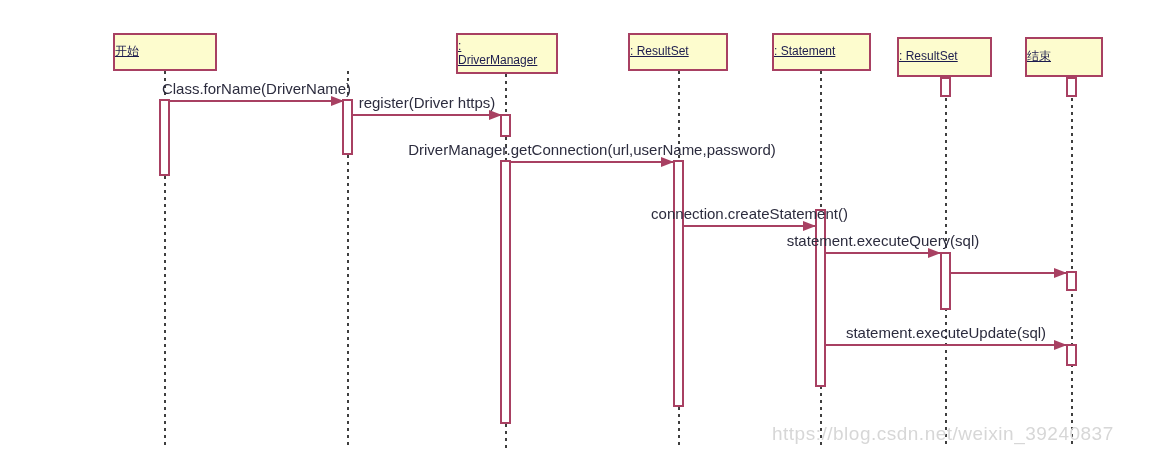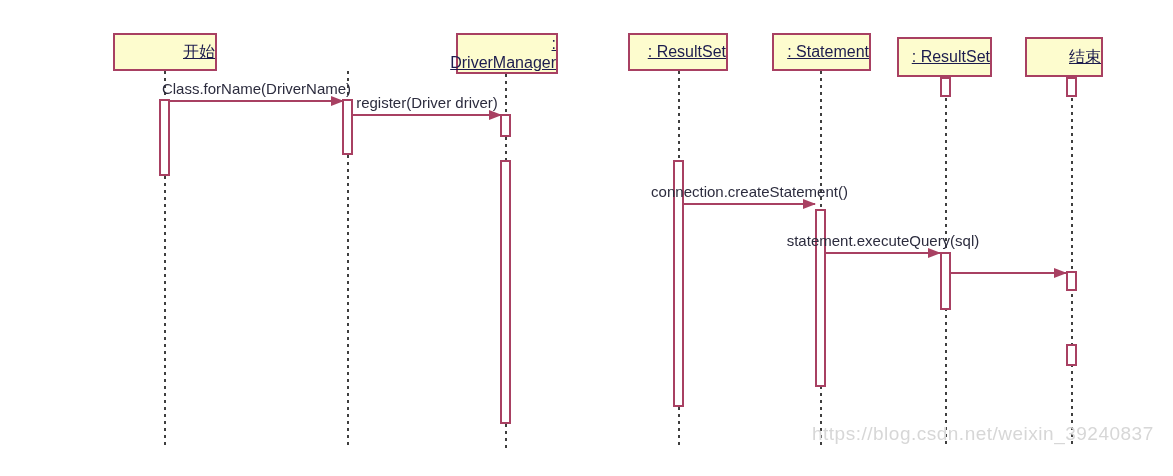--- a/index.html
+++ b/index.html
@@ -17,22 +17,22 @@
   }
   
   .lifeline{
     position:absolute;width:2px;
     background:repeating-linear-gradient(to bottom,var(--lifeline) 0 3px,transparent 3px 7px);
   }
   
   .pbox{
     position:absolute;box-sizing:border-box;
     background:var(--boxfill);border:2px solid var(--line);
-    display:flex;align-items:flex-end;justify-content:center;flex-direction:column;
-    font-size:16px;color:var(--ptext);
+    display:flex;align-items:flex-start;justify-content:center;flex-direction:column;
+    font-size:12px;color:var(--ptext);
   }
   .pname{text-decoration:underline;white-space:nowrap;line-height:1.15;}
   
   .act{
     position:absolute;width:11px;box-sizing:border-box;
     background:#fff;border:2px solid var(--line);
   }
   
   .msg{position:absolute;height:23px;}
   .mline{position:absolute;left:0;right:0;bottom:2px;height:2px;background:var(--line);}
@@ -40,21 +40,21 @@
     position:absolute;right:-1px;bottom:-2px;width:0;height:0;
     border-left:13px solid var(--line);
     border-top:5px solid transparent;border-bottom:5px solid transparent;
   }
   .mlabel{
     position:absolute;bottom:7px;left:50%;transform:translateX(-50%);
     white-space:nowrap;font-size:15px;color:var(--mtext);
   }
   .watermark{
     position:absolute;left:772px;top:423px;
-    font-size:19px;letter-spacing:0.5px;color:var(--wm);margin-left:40px;
+    font-size:19px;letter-spacing:0.5px;color:var(--wm);
   }
 </style>
 </head>
 <body>
 
 <div class="canvas">
 
   <div class="lifeline" style="left:164px;top:71px;height:377px"></div>
   <div class="lifeline" style="left:347px;top:71px;height:377px"></div>
   <div class="lifeline" style="left:505px;top:74px;height:374px"></div>
@@ -94,34 +94,44 @@
   <div class="act" style="left:1066px;top:77px;height:20px"></div>
   <div class="act" style="left:1066px;top:271px;height:20px"></div>
   <div class="act" style="left:1066px;top:344px;height:22px"></div>
 
   <div class="msg" style="left:170px;top:81px;width:173px">
     <div class="mlabel">Class.forName(DriverName)</div>
     <div class="mline"></div>
     <div class="mhead"></div>
   </div>
   <div class="msg" style="left:353px;top:95px;width:148px">
-    <div class="mlabel">register(Driver driver)</div>
+    <div class="mlabel">register(Driver https)</div>
     <div class="mline"></div>
     <div class="mhead"></div>
   </div>
-  <div class="msg" style="left:684px;top:184px;width:131px">
+  <div class="msg" style="left:511px;top:142px;width:162px">
+    <div class="mlabel">DriverManager.getConnection(url,userName,password)</div>
+    <div class="mline"></div>
+    <div class="mhead"></div>
+  </div>
+  <div class="msg" style="left:684px;top:206px;width:131px">
     <div class="mlabel">connection.createStatement()</div>
     <div class="mline"></div>
     <div class="mhead"></div>
   </div>
   <div class="msg" style="left:826px;top:233px;width:114px">
     <div class="mlabel">statement.executeQuery(sql)</div>
     <div class="mline"></div>
     <div class="mhead"></div>
   </div>
   <div class="msg" style="left:951px;top:253px;width:115px">
     <div class="mline"></div>
     <div class="mhead"></div>
   </div>
+  <div class="msg" style="left:826px;top:325px;width:240px">
+    <div class="mlabel">statement.executeUpdate(sql)</div>
+    <div class="mline"></div>
+    <div class="mhead"></div>
+  </div>
 
   <div class="watermark">https://blog.csdn.net/weixin_39240837</div>
 
 </div>
 
 </body></html>

